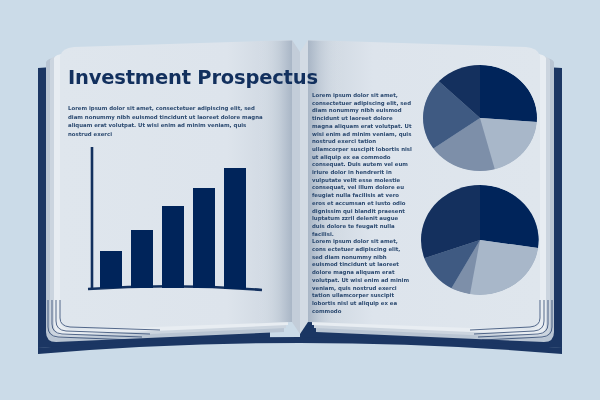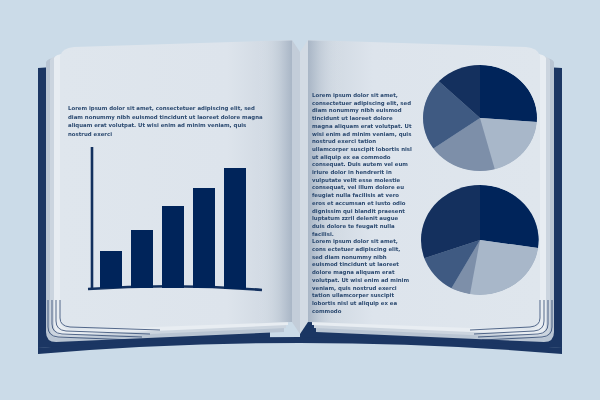--- a/index.html
+++ b/index.html
@@ -175,20 +175,21 @@
       <path d="M 480 240 L 480 185 A 59 55 0 0 1 538 248 Z" fill="#00245a"></path>
       <path d="M 480 240 L 538 248 A 59 55 0 0 1 470 294 Z" fill="#a8b7c9"></path>
       <path d="M 480 240 L 470 294 A 59 55 0 0 1 451 289 Z" fill="#7d8fa9"></path>
       <path d="M 480 240 L 451 289 A 59 55 0 0 1 422 259 Z" fill="#3f5a82"></path>
       <path d="M 480 240 L 422 259 A 59 55 0 0 1 480 185 Z" fill="#14305e"></path>
     </g>
 
   </svg>
 
   <div class="layer-content">
+    <div id="page-title">Investment Prospectus</div>
 
     <div id="left-paragraph">Lorem ipsum dolor sit amet, consectetuer adipiscing elit, sed diam nonummy nibh euismod tincidunt ut laoreet dolore magna aliquam erat volutpat. Ut wisi enim ad minim veniam, quis nostrud exerci</div>
 
     <div id="right-column">
       <p>Lorem ipsum dolor sit amet, consectetuer adipiscing elit, sed diam nonummy nibh euismod tincidunt ut laoreet dolore magna aliquam erat volutpat. Ut wisi enim ad minim veniam, quis nostrud exerci tation ullamcorper suscipit lobortis nisl ut aliquip ex ea commodo consequat. Duis autem vel eum iriure dolor in hendrerit in vulputate velit esse molestie consequat, vel illum dolore eu feugiat nulla facilisis at vero eros et accumsan et iusto odio dignissim qui blandit praesent luptatum zzril delenit augue duis dolore te feugait nulla facilisi.</p>
       <p>Lorem ipsum dolor sit amet, cons ectetuer adipiscing elit, sed diam nonummy nibh euismod tincidunt ut laoreet dolore magna aliquam erat volutpat. Ut wisi enim ad minim veniam, quis nostrud exerci tation ullamcorper suscipit lobortis nisl ut aliquip ex ea commodo</p>
     </div>
   </div>
 
 </div>

